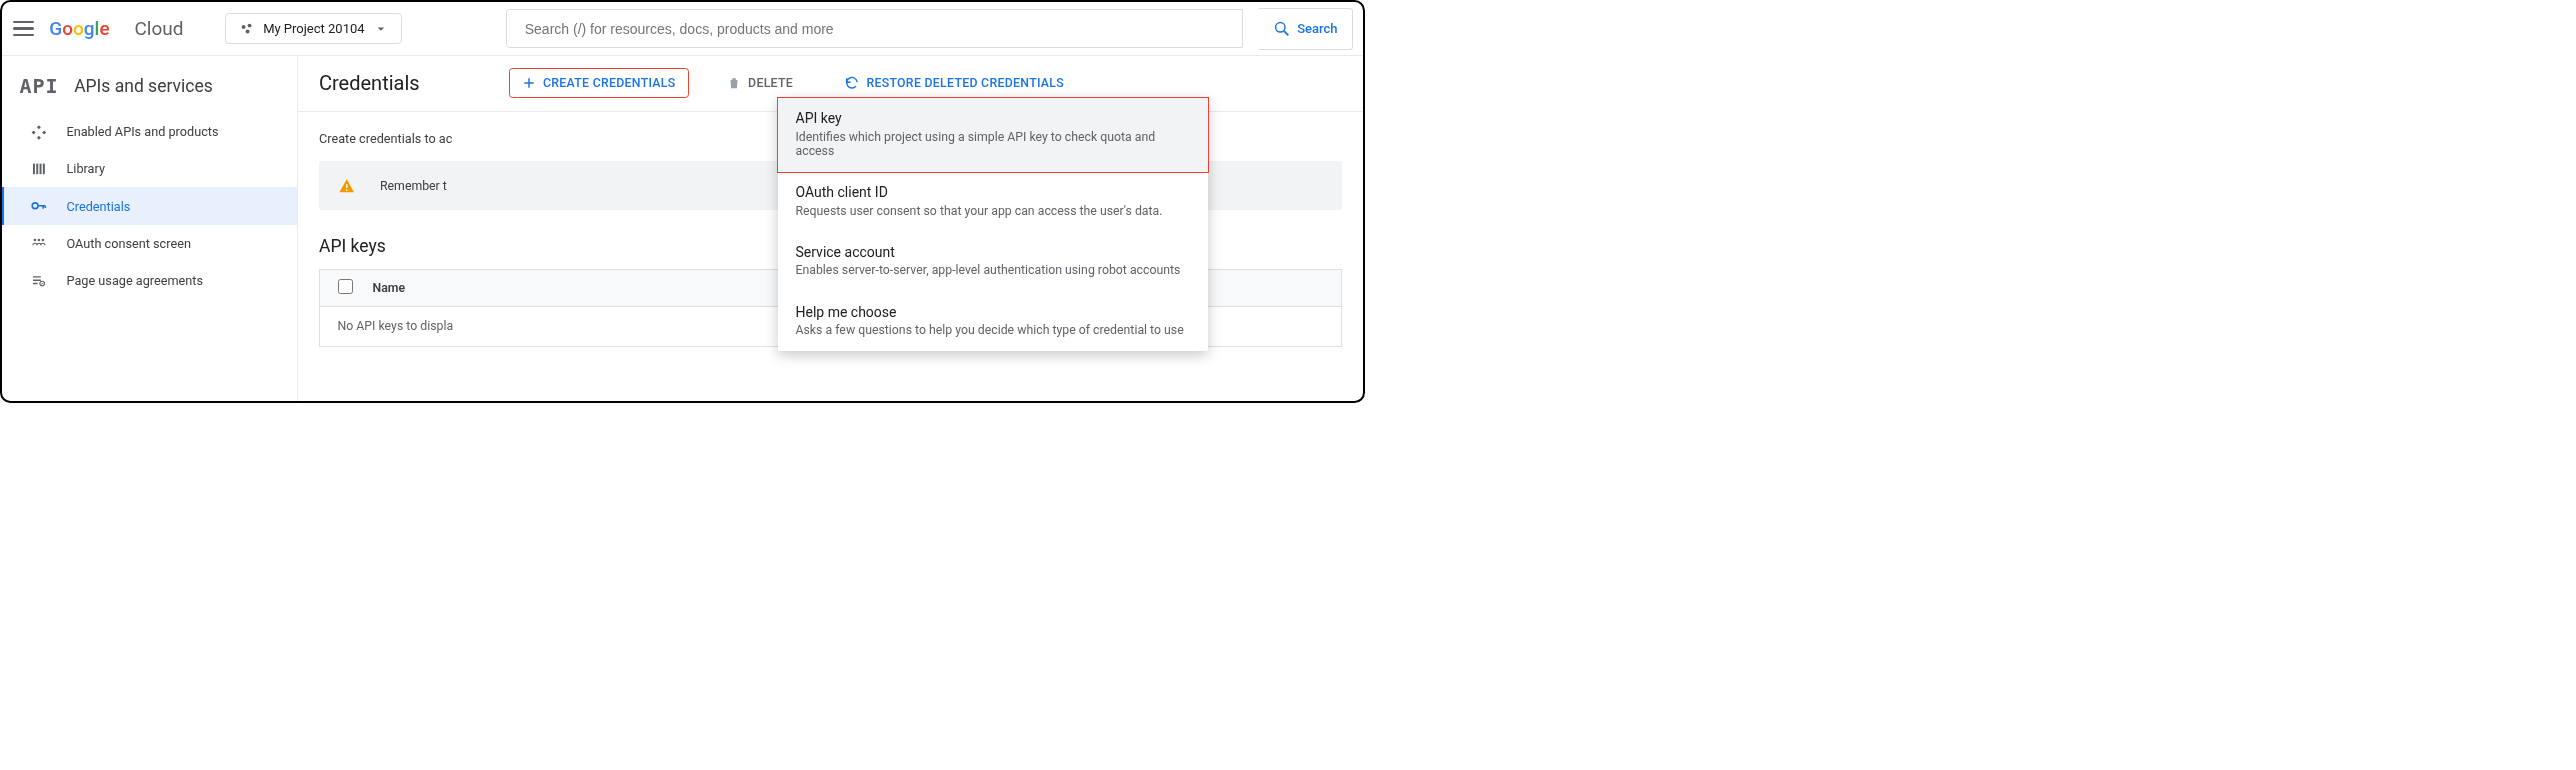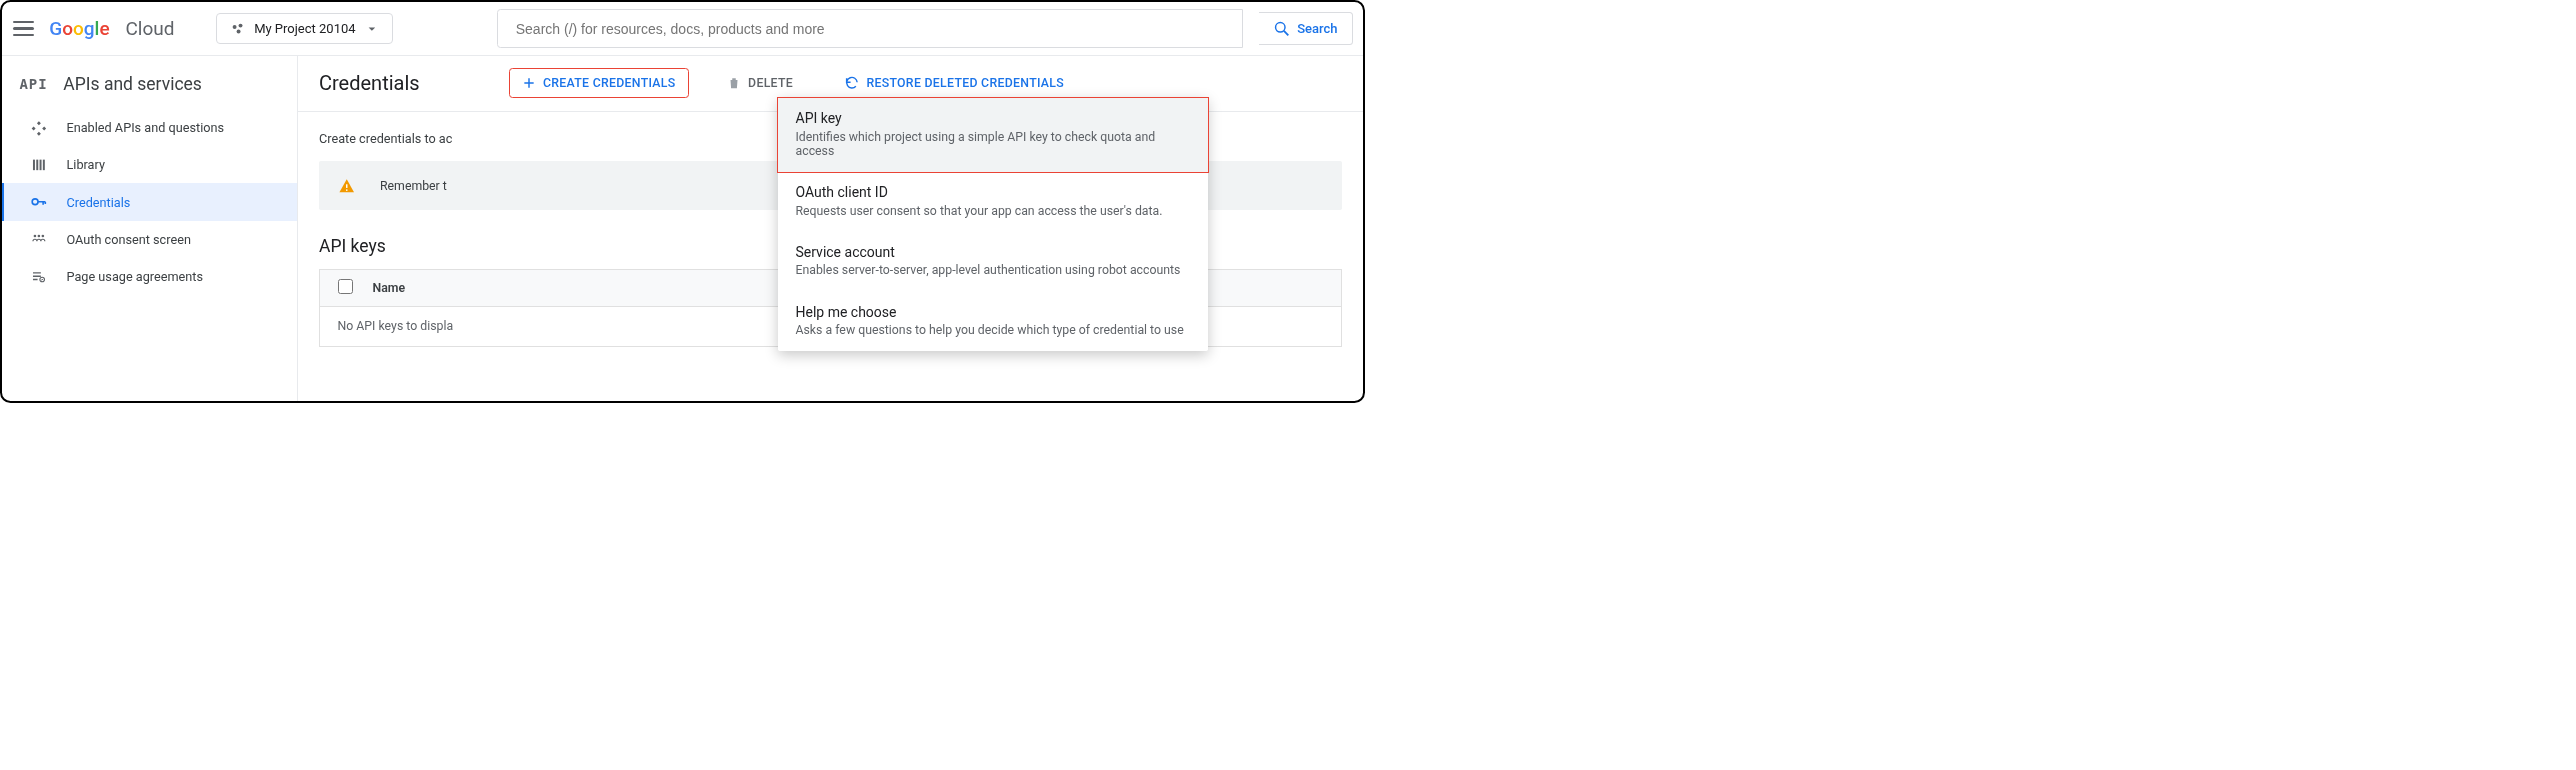--- a/index.html
+++ b/index.html
@@ -19,45 +19,45 @@
   .topbar {
     display: flex;
     align-items: center;
     height: 54px;
     padding: 0 10.5px;
     gap: 15.8px;
     border-bottom: 0.9px solid #e8eaed;
   }
   .hamburger { width: 21px; height: 21px; display:flex; flex-direction:column; justify-content:space-between; padding:2.6px 0; cursor:pointer;}
   .hamburger span { height:2.2px; background:#5f6368; border-radius:1.8px;}
-  .logo { display:flex; align-items:baseline; gap:14px; font-size:19px; font-weight:400;}
+  .logo { display:flex; align-items:baseline; gap:23px; font-size:19px; font-weight:400;}
   .logo .g { font-weight:500;}
   .logo .g .b{color:#4285f4}.logo .g .r{color:#ea4335}.logo .g .y{color:#fbbc04}.logo .g .g2{color:#34a853}
   .logo .cloud { color:#5f6368; font-size:19px; font-weight:400; margin-left:1.8px;}
   .project-picker {
     display:flex; align-items:center; gap:8.8px;
     border:0.9px solid #dadce0; border-radius:4px;
     padding: 7px 12.3px; margin-left: 26px; cursor:pointer;
     font-size:13px;
   }
   .searchbox {
     flex:1; display:flex; align-items:center; border:0.9px solid #dadce0;
     border-radius:3.5px; height:39px; margin-left: 88px;
     border-top-right-radius:0; border-bottom-right-radius:0;
   }
   .searchbox input { border:none; outline:none; width:100%; padding:0 17.5px; font-size:14px; color:#5f6368; background:transparent;}
   .searchbtn {
     display:flex; align-items:center; gap:7px; border:0.9px solid #dadce0; border-left:none;
-    border-radius:0 3.5px 3.5px 0; height:33px; padding:4px 14px; color:#1a73e8; font-weight:500; font-size:13px; cursor:pointer;
+    border-radius:0 3.5px 3.5px 0; height:42px; padding:4px 14px; color:#1a73e8; font-weight:500; font-size:13px; cursor:pointer;
   }
   
   .main { display:flex; height: calc(100% - 54px);}
   .sidebar { width: 296px; border-right:0.9px solid #e8eaed; padding-top: 12.3px;}
   .sidebar-header { display:flex; align-items:center; gap:15.8px; padding: 5.3px 17.5px 15.8px 17.5px; font-size:17.5px; color:#3c4043;}
-  .api-badge { font-family: ui-monospace, monospace; font-weight:700; color:#5f6368; font-size:14px; letter-spacing:0.9px;}
+  .api-badge { font-family: ui-monospace, monospace; font-weight:700; color:#5f6368; font-size:20px; letter-spacing:0.9px;}
   .nav-item { display:flex; align-items:center; gap:19px; padding: 10.5px 17.5px 10.5px 26px; font-size:12.7px; color:#3c4043; cursor:pointer; border-left:2.6px solid transparent;}
   .nav-item.active { background:#e8f0fe; color:#1a73e8; border-left-color:#1a73e8;}
   .nav-icon { width:17.5px; display:flex; justify-content:center; color:#5f6368;}
   .nav-item.active .nav-icon { color:#1a73e8;}
 
   .content { flex:1; padding: 0; position:relative;}
   .content-header { display:flex; align-items:center; gap:26px; padding: 12.3px 21px; border-bottom:0.9px solid #e8eaed;}
   .page-title { font-size:20px; color:#202124; margin-right: 35px;}
   .btn { display:flex; align-items:center; gap:7px; font-size:12.3px; font-weight:500; letter-spacing:0.3px; cursor:pointer; padding:7px 12.3px; border-radius:3.5px;}
   .btn-outlined { border:1.8px solid #ea4335; color:#1a73e8; text-transform:uppercase;margin-left:28px;}
@@ -129,21 +129,21 @@
     <div class="sidebar-header">
       <span class="api-badge">API</span>
       <span>APIs and services</span>
     </div>
     <div class="nav-item">
       <span class="nav-icon">
         <svg width="15.8" height="15.8" viewBox="0 0 24 24">
             <path d="M12 2l3 3-3 3-3-3zM4 10l3 3-3 3-3-3zM20 10l3 3-3 3-3-3zM12 18l3 3-3 3-3-3z" fill="#5f6368"></path>
           </svg>
       </span>
-      <span>Enabled APIs and questions</span>
+      <span>Enabled APIs and products</span>
     </div>
     <div class="nav-item">
       <span class="nav-icon">
         <svg width="15.8" height="15.8" viewBox="0 0 24 24">
             <rect x="3" y="4" width="3" height="16" fill="#5f6368"></rect>
             <rect x="8" y="4" width="3" height="16" fill="#5f6368"></rect>
             <rect x="13" y="4" width="3" height="16" fill="#5f6368"></rect>
             <rect x="18" y="4" width="3" height="16" fill="#5f6368"></rect>
           </svg>
       </span>

